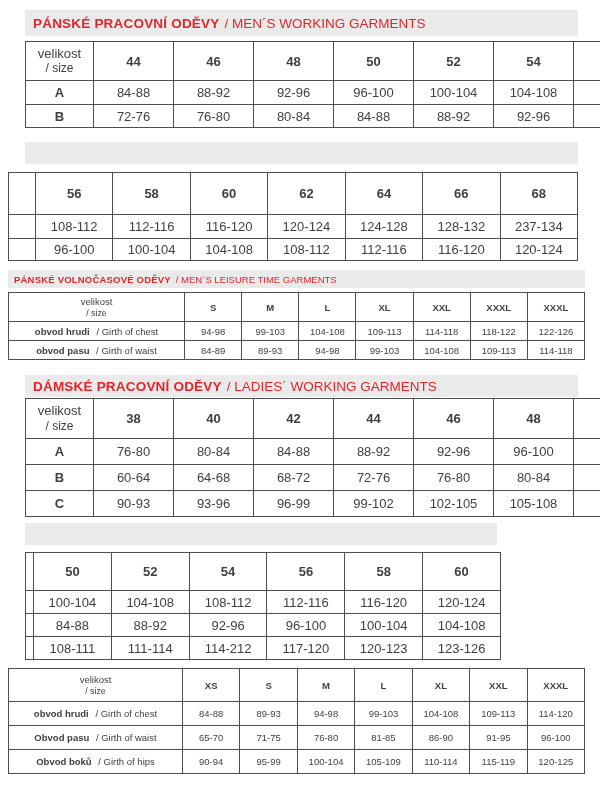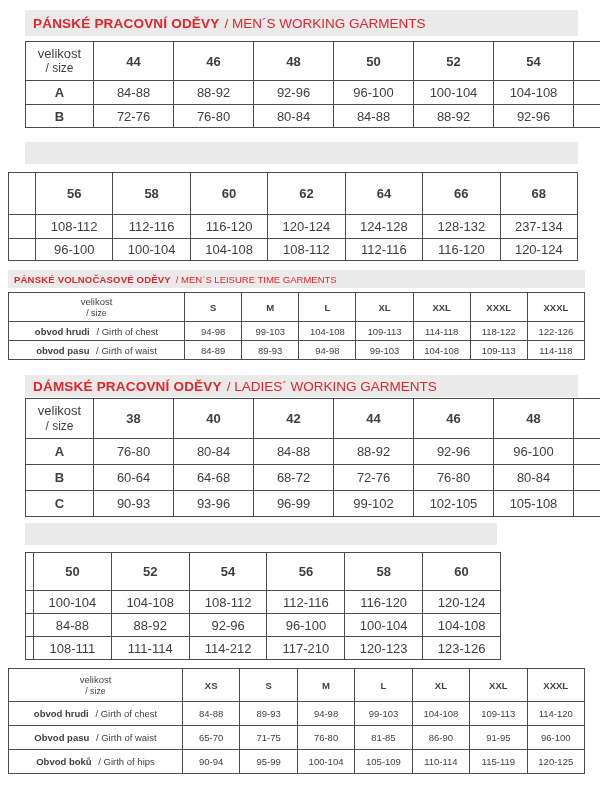--- a/index.html
+++ b/index.html
@@ -302,21 +302,21 @@
         <td>92-96</td>
         <td>96-100</td>
         <td>100-104</td>
         <td>104-108</td>
       </tr>
       <tr style="height:23px">
         <td></td>
         <td>108-111</td>
         <td>111-114</td>
         <td>114-212</td>
-        <td>117-210</td>
+        <td>117-120</td>
         <td>120-123</td>
         <td>123-126</td>
       </tr>
     </tbody>
   </table>
 
   <table class="tbl small abs" style="left:8px;top:668px;width:577px">
     <colgroup>
       <col style="width:174px">
         <col>

